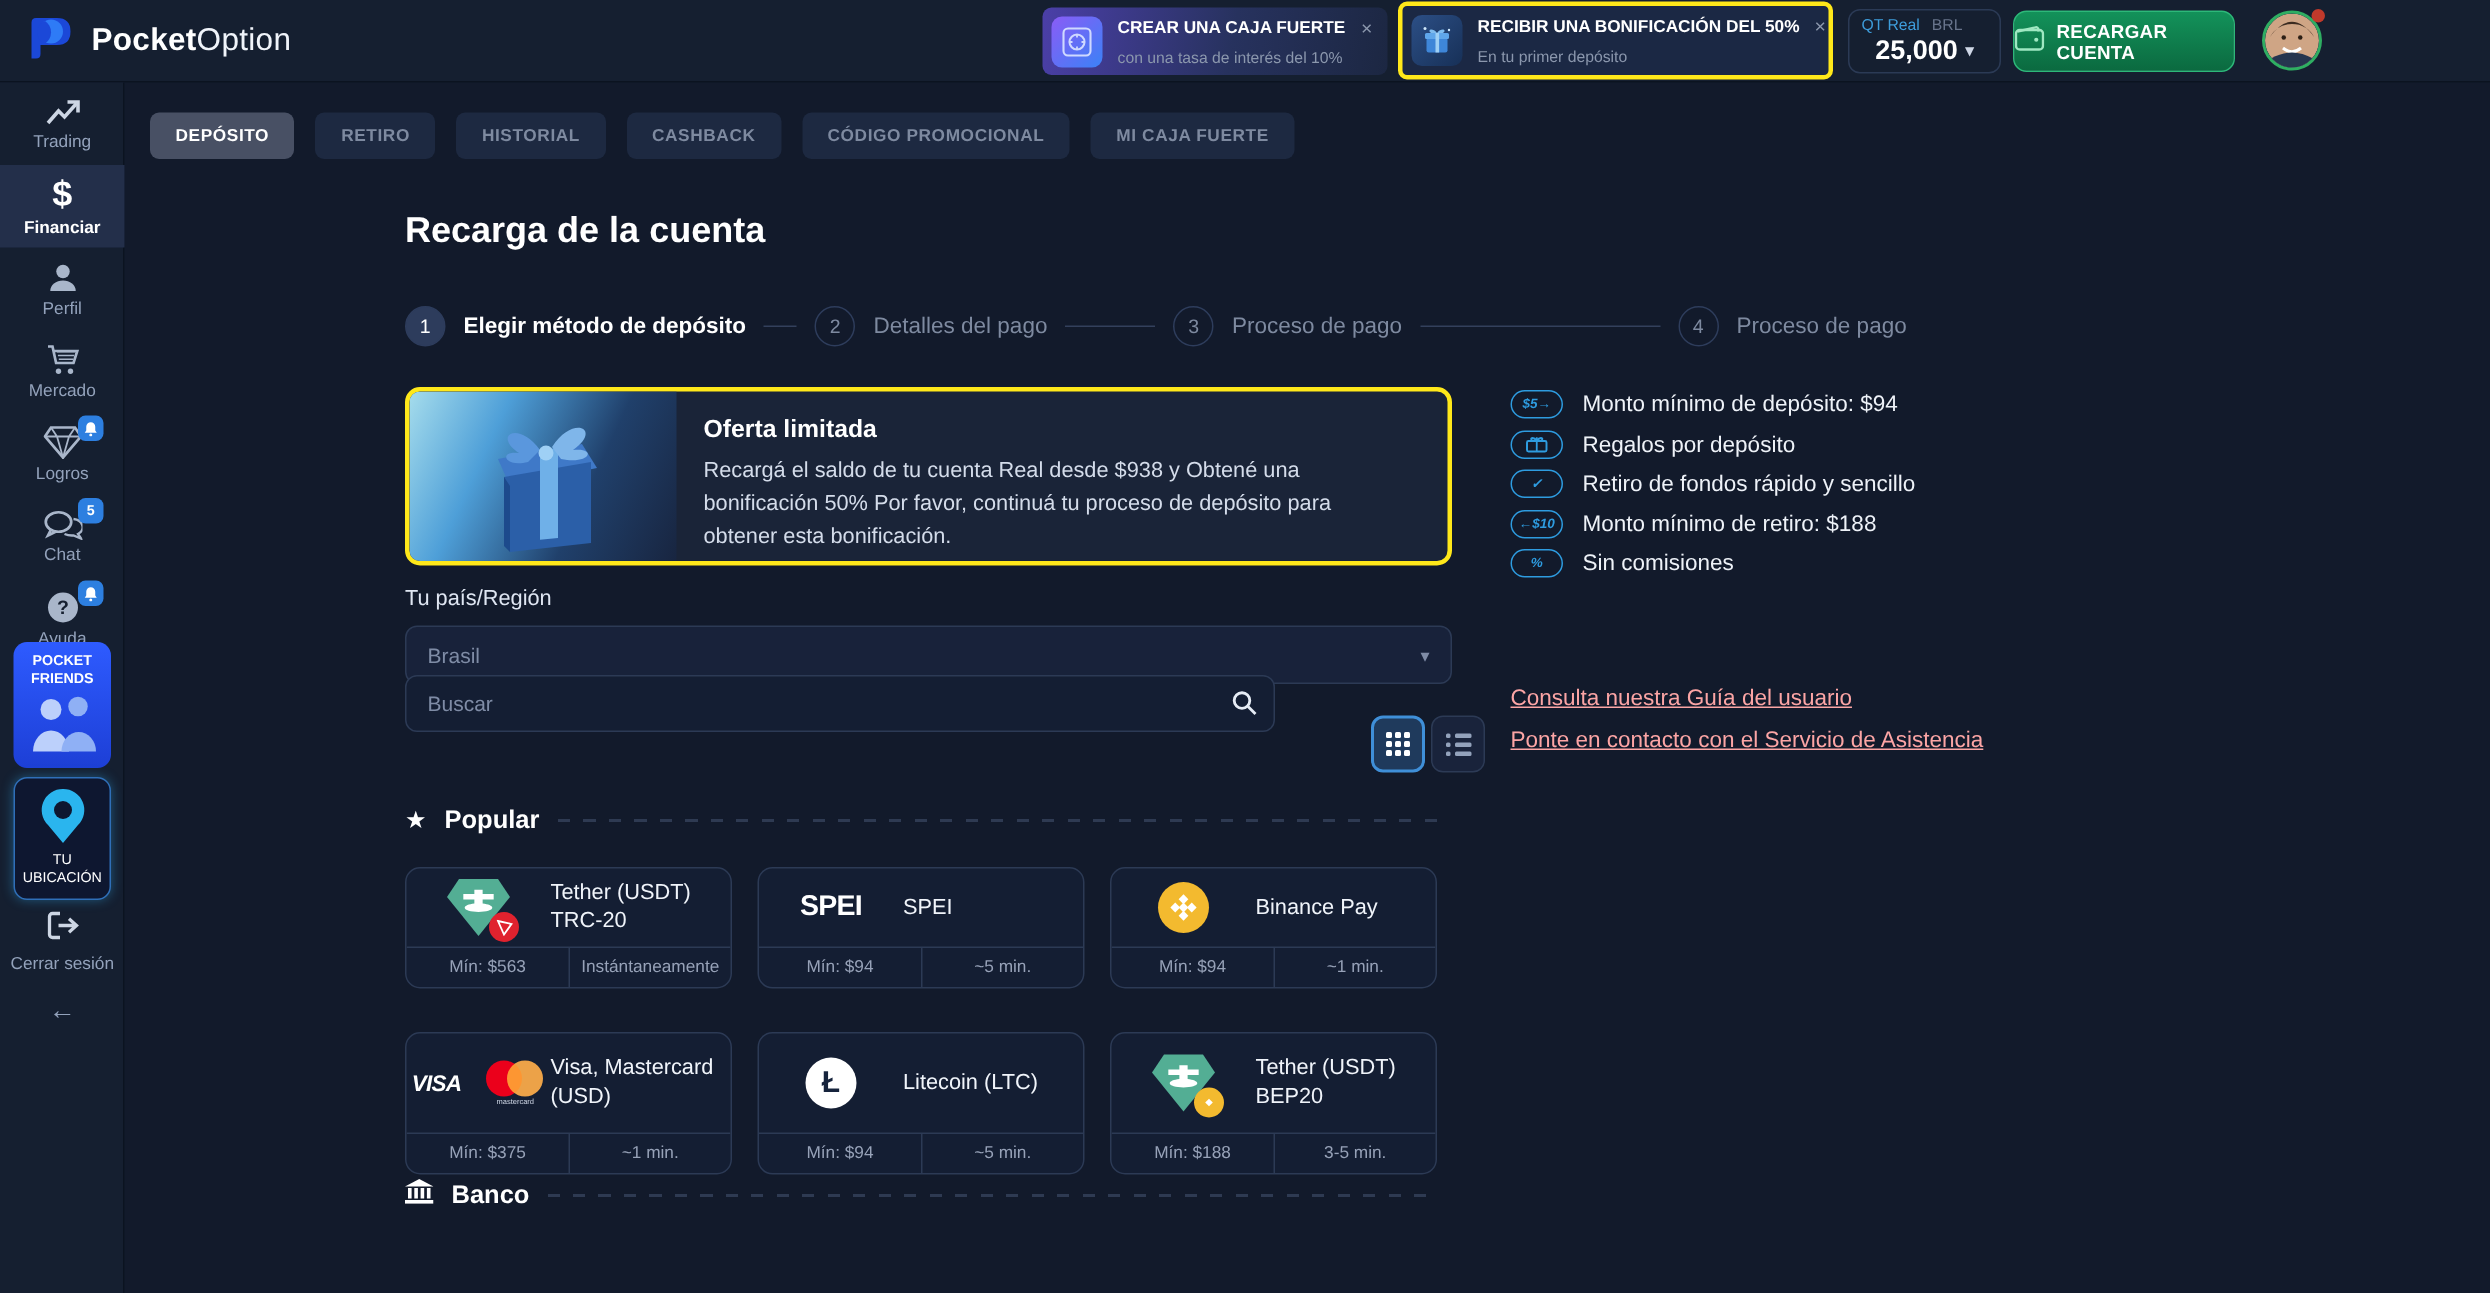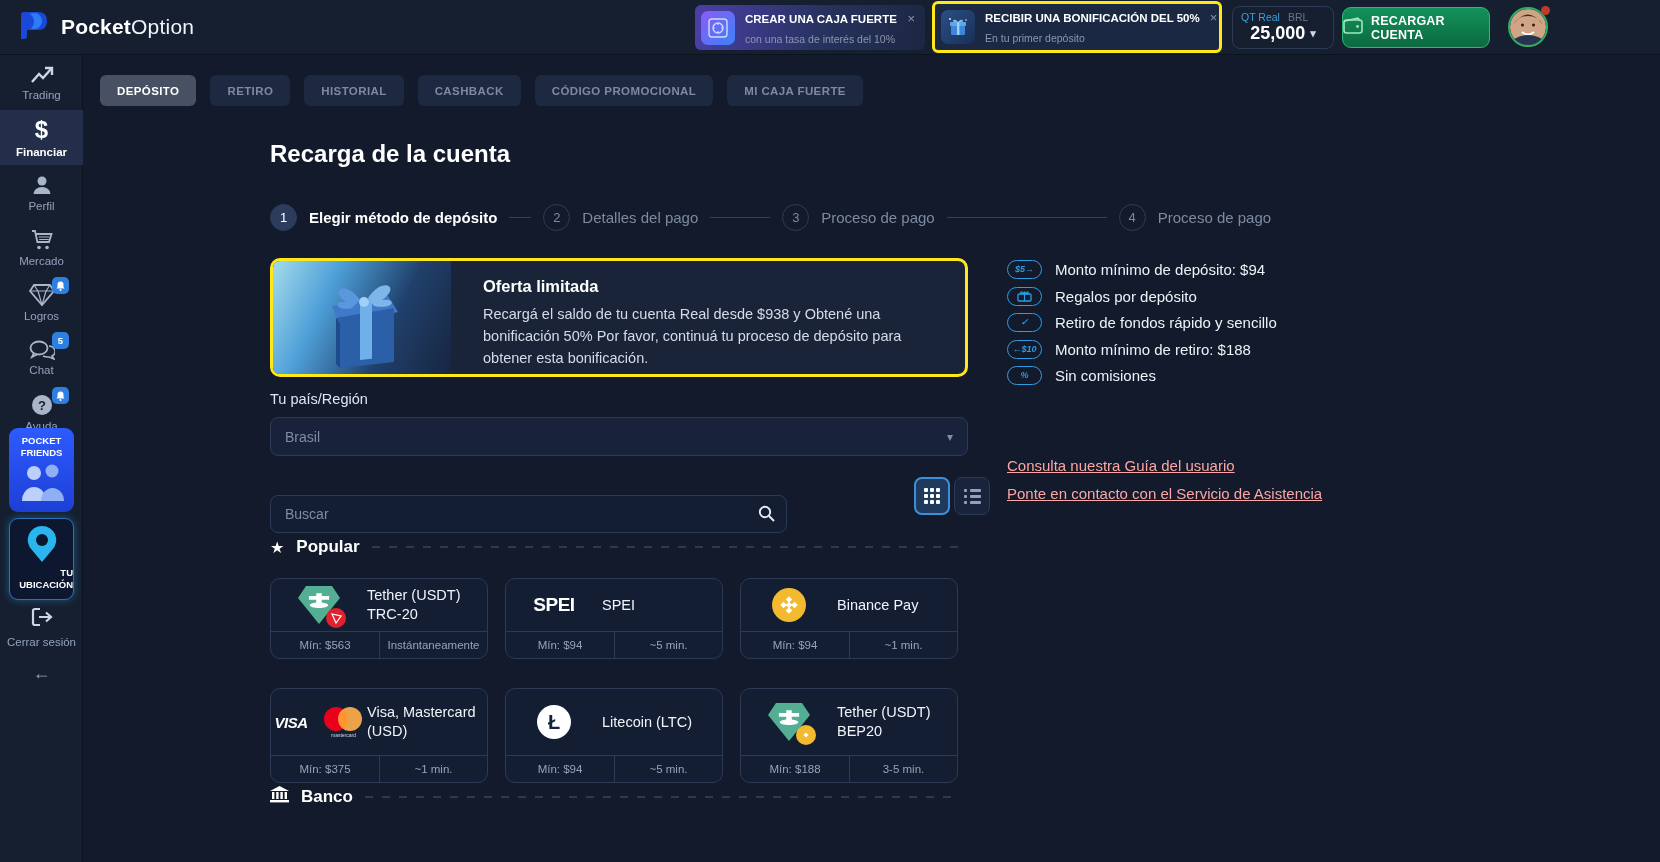--- a/index.html
+++ b/index.html
@@ -45,21 +45,21 @@
   .side-item { position:relative; width:83px; height:55px; display:flex; flex-direction:column; align-items:center; justify-content:center; gap:4px; cursor:pointer; }
   .side-item .lbl { font-size:11.5px; color:#93a2bb; }
   .side-item svg { display:block; }
   .side-item.active { background:#232f4a; }
   .side-item.active .lbl { color:#ffffff; font-weight:700; }
   .badge { position:absolute; top:2px; right:14px; min-width:17px; height:17px; border-radius:5px; background:#2d7fe0; color:#fff; font-size:9.5px; font-weight:700; display:flex; align-items:center; justify-content:center; padding:0 3px; }
   .side-card { position:absolute; left:9px; width:65px; border-radius:9px; overflow:hidden; cursor:pointer; text-align:center; }
   #pocket-friends { top:373px; height:84px; background:linear-gradient(180deg,#2e5bff,#1d3fd6); padding-top:7px; }
   #pocket-friends .lbl { font-size:9.5px; font-weight:800; color:#fff; line-height:1.25; }
   #your-location { top:463px; height:82px; background:#0e1730; border:1px solid #2f6fb8; box-shadow:0 0 8px rgba(47,160,220,.45); padding-top:6px; }
-  #your-location .lbl { font-size:9.5px; font-weight:700; color:#fff; line-height:1.25;text-align:right; }
+  #your-location .lbl { font-size:9.5px; font-weight:400; color:#fff; line-height:1.25; }
   #logout { top:552px; left:0; width:83px; display:flex; flex-direction:column; align-items:center; gap:5px; cursor:pointer; }
   #logout .lbl { font-size:11.5px; color:#93a2bb; }
   #collapse { top:608px; left:0; width:83px; text-align:center; font-size:18px; color:#93a2bb; cursor:pointer; }
 
   
   #tabs { left:100px; top:75px; display:flex; gap:14px; }
   .tab { height:31px; padding:0 17px; border-radius:6px; background:#1d2941; color:#7e8aa0; font-size:11.5px; font-weight:700; letter-spacing:0.4px; display:flex; align-items:center; cursor:pointer; white-space:nowrap; }
   .tab.active { background:#485064; color:#ffffff; }
 
   
@@ -68,31 +68,31 @@
   .step-circle { width:27px; height:27px; border-radius:50%; display:flex; align-items:center; justify-content:center; font-size:13px; color:#7e8aa0; border:1px solid #2e3d5c; flex:0 0 auto; }
   .step.active .step-circle { background:#2d3c5c; border-color:#2d3c5c; color:#ffffff; }
   .step { display:flex; align-items:center; gap:12px; }
   .step .lbl { font-size:15px; color:#7e8aa0; white-space:nowrap; }
   .step.active .lbl { color:#ffffff; font-weight:700; }
   .step-line { height:0; border-top:1px solid #33405c; flex:0 0 auto; }
 
   
   #offer { left:270px; top:258px; width:698px; height:119px; background:#1a2438; border:3px solid #ffe81a; border-radius:10px; display:flex; overflow:hidden; }
   #offer-art { width:178px; height:100%; background:linear-gradient(115deg,#a5dcec 0%,#4e9fd8 30%,#20406b 65%,#182540 100%); display:flex; align-items:center; justify-content:center; flex:0 0 auto; }
-  #offer-texts { padding:16px 24px 0 32px; }
+  #offer-texts { padding:16px 24px 0 18px; }
   #offer-title { font-size:16.5px; font-weight:800; color:#ffffff; margin-bottom:8px; }
   #offer-body { font-size:14.5px; color:#d4dcea; line-height:1.5; max-width:430px; }
 
   
   #country-label { left:270px; top:391px; font-size:14.5px; color:#dfe6f2; }
   #country-select { left:270px; top:417px; width:698px; height:39px; background:#18223a; border:1px solid #2c3a55; border-radius:8px; display:flex; align-items:center; padding:4px 14px; cursor:pointer; }
   #country-select .val { flex:1; font-size:14px; color:#7f8ca6; }
   #country-select .caret { font-size:12px; color:#7f8ca6; }
 
-  #search-wrap { left:270px; top:495px; width:517px; height:38px; }
+  #search-wrap { left:270px; top:450px; width:580px; height:38px; }
   #search-input { width:100%; height:100%; background:#141e33; border:1px solid #2c3a55; border-radius:8px; color:#dfe6f2; font-size:14px; padding:0 40px 0 14px; outline:none; font-family:"Liberation Sans", sans-serif; }
   #search-input::placeholder { color:#7f8ca6; }
   #search-icon { position:absolute; right:12px; top:10px; }
   .view-btn { top:477px; width:36px; height:38px; border-radius:8px; display:flex; align-items:center; justify-content:center; cursor:pointer; }
   #grid-view-btn { left:914px; background:#1f3a5c; border:2px solid #3f8fd8; }
   #list-view-btn { left:954px; background:#19233b; border:1px solid #2c3a55; }
   .grid-ico { display:grid; grid-template-columns:repeat(3,4px); grid-template-rows:repeat(3,4px); gap:2px; }
   .grid-ico i { background:#ffffff; border-radius:1px; }
   .list-ico { display:flex; flex-direction:column; gap:3px; }
   .list-ico i { display:flex; align-items:center; gap:3px; }

